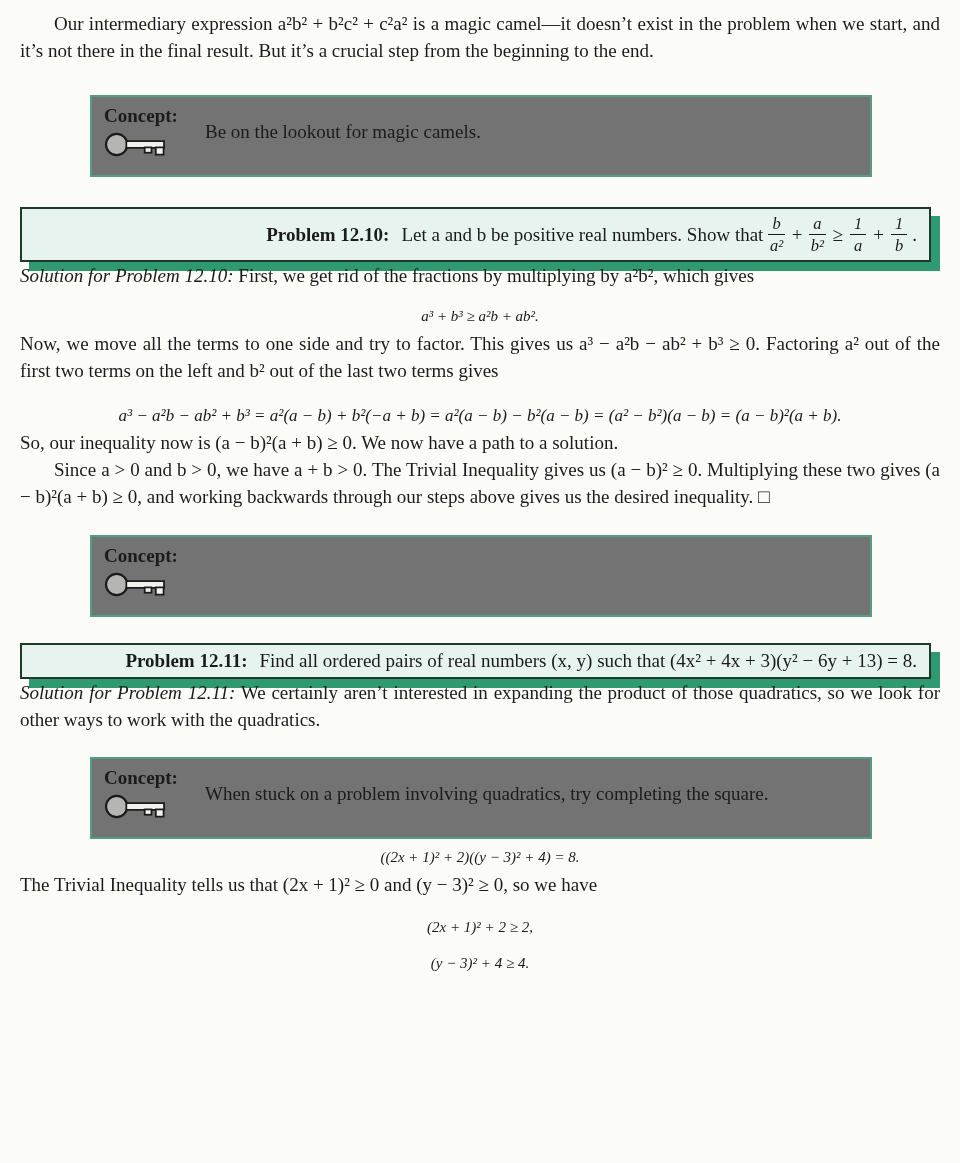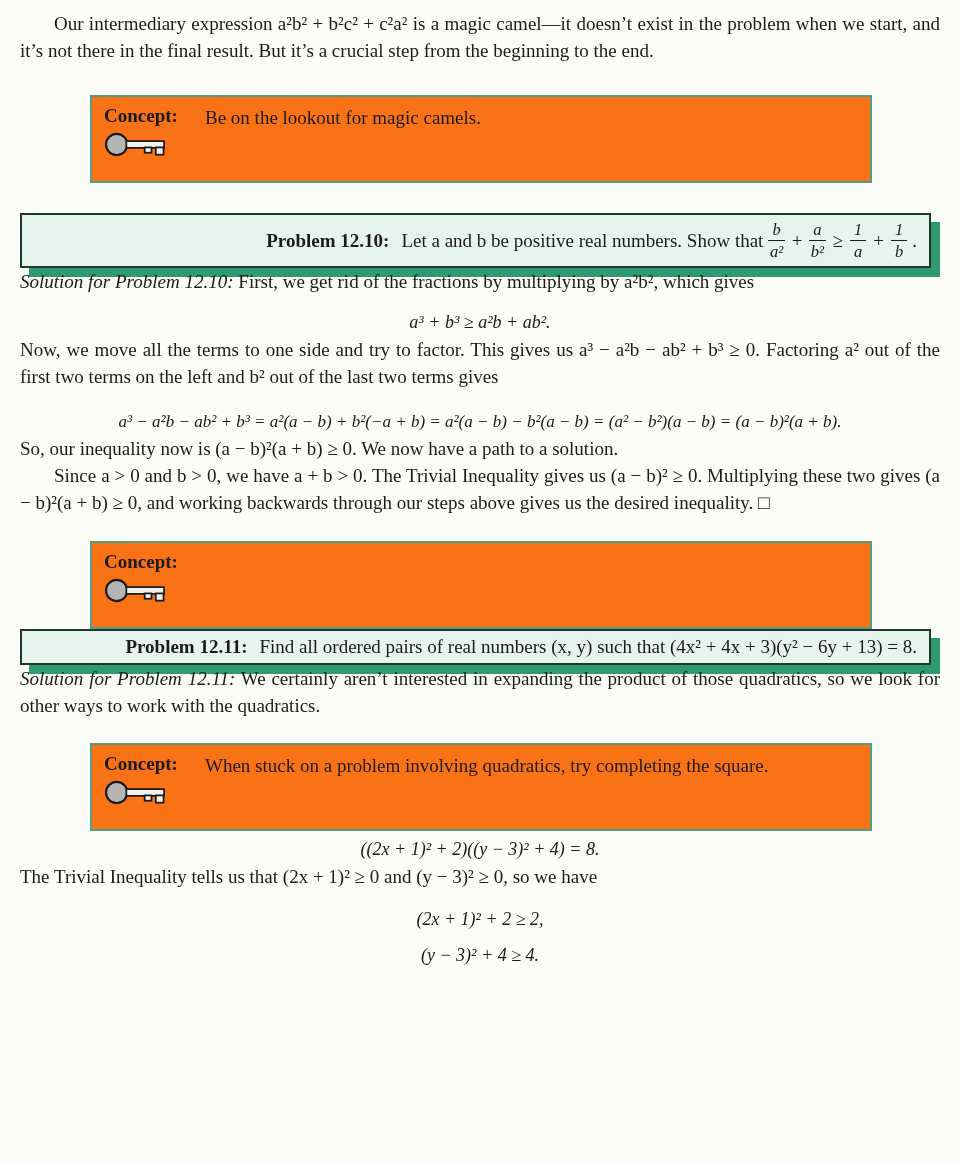--- a/index.html
+++ b/index.html
@@ -28,24 +28,24 @@
   }
   .indent { text-indent: 34px; }
   .lead { font-style: italic; }
 
   
   .concept-box {
     box-sizing: border-box;
     width: 782px;
     margin-left: 70px;
     border: 2px solid #519e84;
-    background: #f97316;
-    padding: 7px 12px 22px 12px;
+    background: #737373;
+    padding: 7px 12px 16px 12px;
     display: flex;
-    align-items: flex-start;
+    align-items: center;
   }
   .concept-left {
     width: 101px;
     flex-shrink: 0;
   }
   .concept-label {
     font-weight: bold;
     font-size: 19px;
     line-height: 24px;
   }
@@ -95,38 +95,38 @@
     border-bottom: 1.4px solid #1b1b1b;
     padding: 0 4px 1px 4px;
   }
   .frac .fden { padding-top: 1px; }
   .op { margin: 0 2px; }
 
   
   .equation {
     text-align: center;
     font-style: italic;
-    font-size: 18px;
+    font-size: 15px;
     line-height: 27px;
     margin: 0;
   }
   .equation.small { font-size: 17px; }
 
   
   .mt-intro   { margin-top: 8px; }
   .mt-c1      { margin-top: 31px; }
   .mt-p1210   { margin-top: 30px; }
   .mt-sol1    { margin-top: 33px; }
   .mt-eq1     { margin-top: 14px; }
   .mt-par2    { margin-top: 19px; }
   .mt-eq2     { margin-top: 18px; }
   .mt-par3    { margin-top: 18px; }
   .mt-par4    { margin-top: 14px; }
   .mt-c2      { margin-top: 25px; }
-  .mt-p1211   { }
+  .mt-p1211   { margin-top: 26px; }
   .mt-sol2    { margin-top: 28px; }
   .mt-c3      { margin-top: 24px; }
   .mt-par5    { margin-top: 26px; }
   .mt-eq3     { margin-top: 5px; }
   .mt-par6    { margin-top: 6px; }
   .mt-eq4a    { margin-top: 16px; text-align: center; }
   .mt-eq4b    { margin-top: 9px; }
 </style>
 </head>
 <body>

